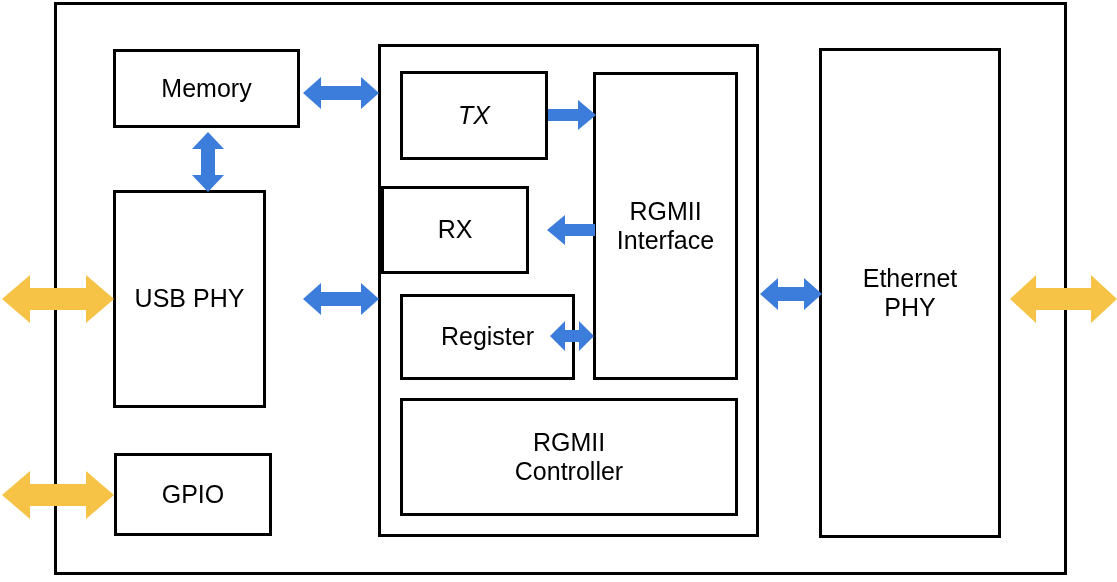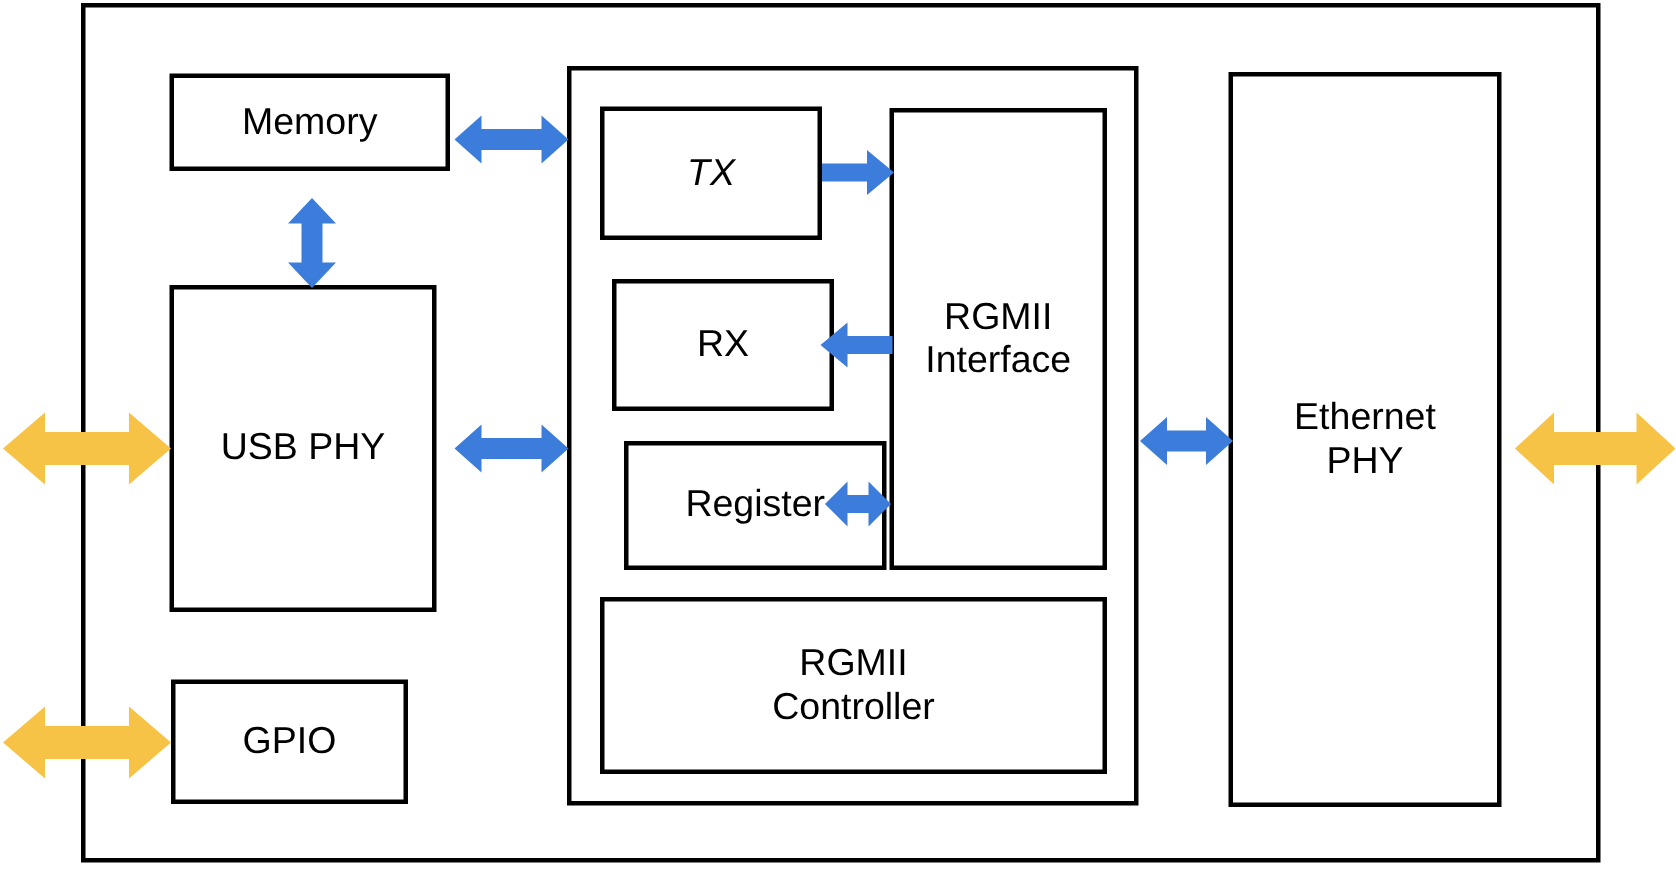--- a/index.html
+++ b/index.html
@@ -50,41 +50,41 @@
 </style>
 </head>
 <body>
 
 <div id="canvas">
 
   <div class="frame" style="left:54px; top:2px; width:1013px; height:573px;"></div>
 
   <div class="frame" style="left:378px; top:44px; width:381px; height:493px;"></div>
 
-  <div class="box" style="left:113px; top:49px; width:187px; height:65px;">
+  <div class="box" style="left:113px; top:49px; width:187px; height:79px;">
     <span class="lbl">Memory</span>
   </div>
 
-  <div class="box" style="left:113px; top:190px; width:178px; height:218px;">
+  <div class="box" style="left:113px; top:190px; width:153px; height:218px;">
     <span class="lbl">USB PHY</span>
   </div>
 
   <div class="box" style="left:114px; top:453px; width:158px; height:83px;">
     <span class="lbl">GPIO</span>
   </div>
 
   <div class="box" style="left:400px; top:71px; width:148px; height:89px;font-style:italic;">
     <span class="lbl">TX</span>
   </div>
 
-  <div class="box" style="left:408px; top:186px; width:148px; height:88px;">
+  <div class="box" style="left:381px; top:186px; width:148px; height:88px;">
     <span class="lbl">RX</span>
   </div>
 
-  <div class="box" style="left:416px; top:294px; width:175px; height:86px;">
+  <div class="box" style="left:400px; top:294px; width:175px; height:86px;">
     <span class="lbl">Register</span>
   </div>
 
   <div class="box" style="left:593px; top:72px; width:145px; height:308px;">
     <span class="lbl">RGMII
 Interface</span>
   </div>
 
   <div class="box" style="left:400px; top:398px; width:338px; height:118px;">
     <span class="lbl">RGMII

